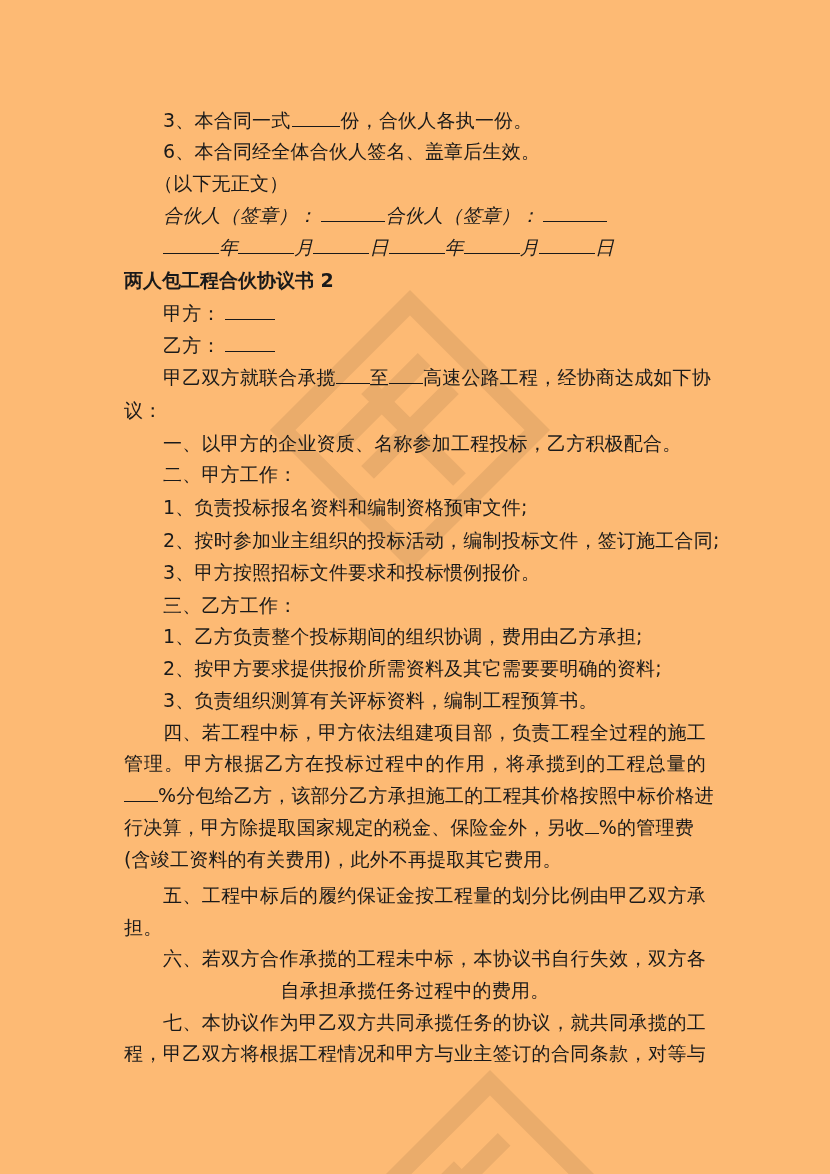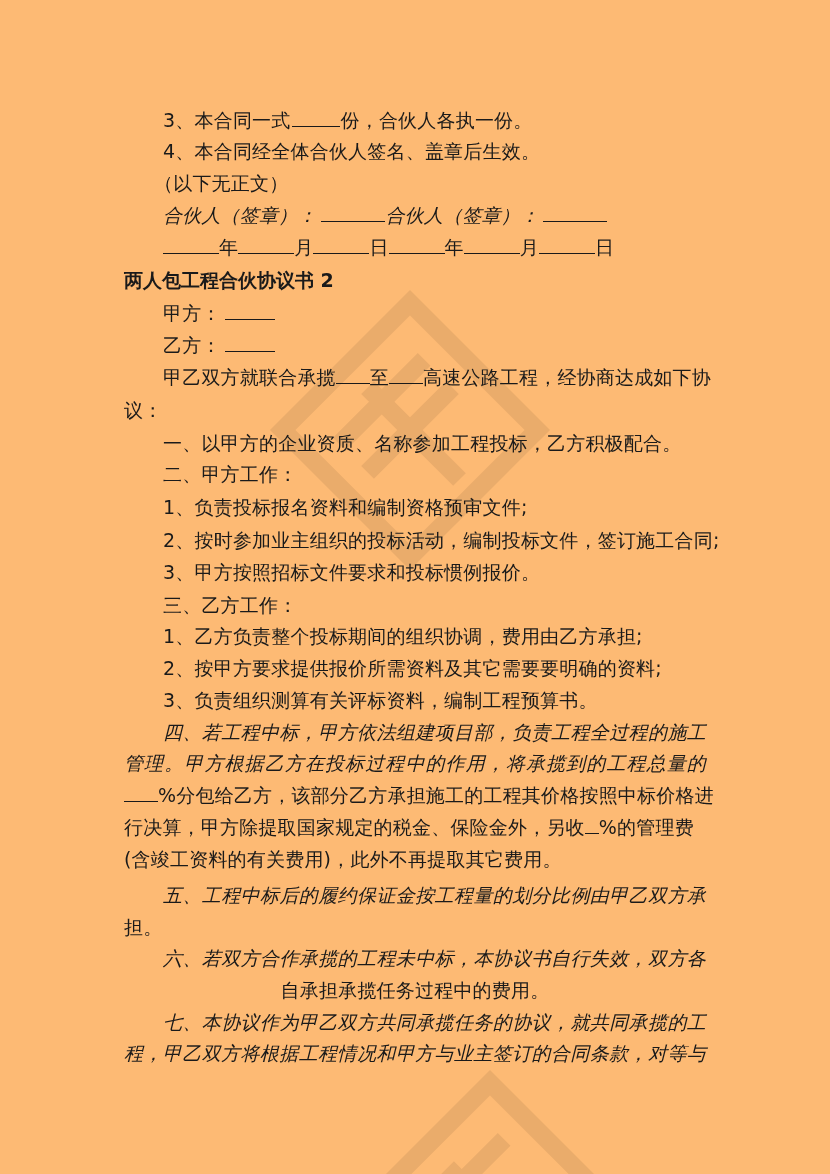--- a/index.html
+++ b/index.html
@@ -34,21 +34,20 @@
       height: 32px;
       line-height: 32px;
       font-size: 19px;
       white-space: nowrap;
       letter-spacing: 0.2px;
     }
     .indent { left: 163px; width: 543px; }
     .justify {
       text-align: justify;
       text-align-last: justify;
-      font-style: italic;
     }
     .title {
       font-weight: bold;
       font-size: 19px;
       letter-spacing: 0px;
     }
     .blank {
       display: inline-block;
       border-bottom: 1.3px solid #1a1a1a;
       height: 18px;
@@ -73,28 +72,28 @@
     <g transform="rotate(-45 160 160)" fill="none" stroke="#000" stroke-width="18">
       <rect x="70" y="70" width="180" height="180"></rect>
       <line x1="100" y1="120" x2="220" y2="120"></line>
       <line x1="160" y1="100" x2="160" y2="230"></line>
     </g>
   </svg>
 
   <div class="line indent" style="top:104px;">
     <span>3、本合同一式</span><span class="blank" style="width:48px;"></span><span>份，合伙人各执一份。</span>
   </div>
-  <div class="line indent" style="top:135px;">4、本合同经全体合伙人签名、盖章后生效。</div>
+  <div class="line indent" style="top:135px;">6、本合同经全体合伙人签名、盖章后生效。</div>
   <div class="line" style="top:167px;left:154px;">（以下无正文）</div>
 
   <div class="line indent" style="top:199px;font-style:italic;">
     <span>合伙人（签章）：</span><span class="blank" style="width:64px;margin-left:4px;"></span><span>合伙人（签章）：</span><span class="blank" style="width:64px;margin-left:4px;"></span>
   </div>
 
-  <div class="line indent" style="top:231px;">
+  <div class="line indent" style="top:231px;font-style:italic;">
     <span class="blank" style="width:56px;margin:0;"></span><span>年</span><span class="blank" style="width:56px;margin:0;"></span><span>月</span><span class="blank" style="width:56px;margin:0;"></span><span>日</span><span class="blank" style="width:56px;margin:0;"></span><span>年</span><span class="blank" style="width:56px;margin:0;"></span><span>月</span><span class="blank" style="width:56px;margin:0;"></span><span>日</span>
   </div>
 
   <div class="line title" style="top:264px;">两人包工程合伙协议书 2</div>
 
   <div class="line indent" style="top:297px;">
     <span>甲方：</span><span class="blank" style="width:50px;margin-left:4px;"></span>
   </div>
   <div class="line indent" style="top:329px;">
     <span>乙方：</span><span class="blank" style="width:50px;margin-left:4px;"></span>

